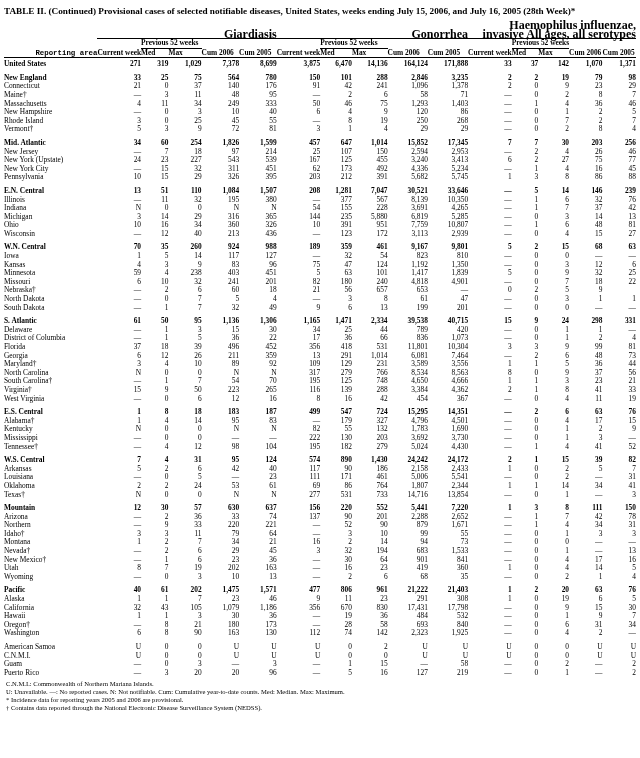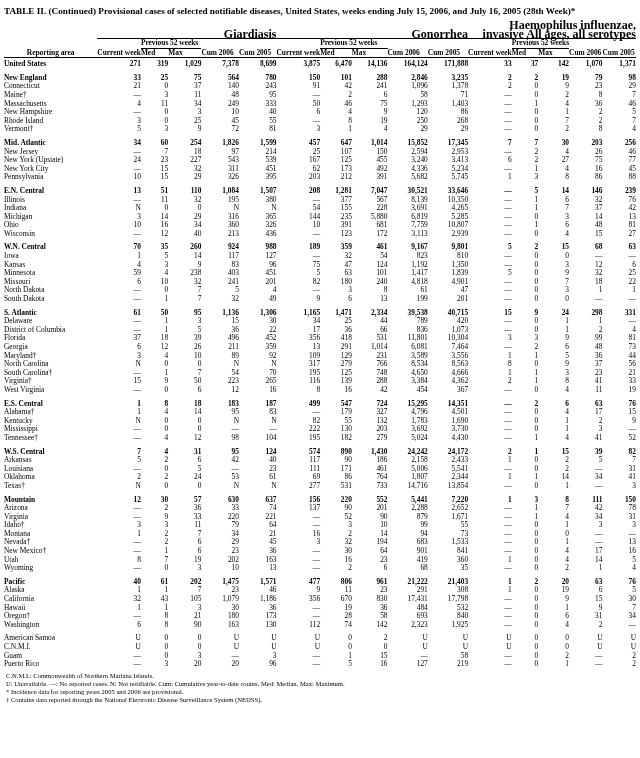--- a/index.html
+++ b/index.html
@@ -49,22 +49,23 @@
     border-top: 1px solid #000;
     height: 2px;
     font-size: 0;
     line-height: 0;
   }
   .num {
     text-align: right;
     padding-right: 3px;
   }
   .rep {
-    text-align: center;
+    text-align: right;
     padding-left: 2px;
+    font-family: Liberation Mono, monospace;
   }
   .rowname {
     text-align: left;
     padding-left: 2px;
   }
   .bold {
     font-weight: bold;
   }
   .spacer-row td {
     height: 5px;
@@ -209,21 +210,21 @@
           <td class="num bold">19</td>
           <td class="num bold">79</td>
           <td class="num bold">98</td>
         </tr>
         <tr>
           <td class="rowname">Connecticut</td>
           <td class="num">21</td>
           <td class="num">0</td>
           <td class="num">37</td>
           <td class="num">140</td>
-          <td class="num">243</td>
+          <td class="num">176</td>
           <td class="num">91</td>
           <td class="num">42</td>
           <td class="num">241</td>
           <td class="num">1,096</td>
           <td class="num">1,378</td>
           <td class="num">2</td>
           <td class="num">0</td>
           <td class="num">9</td>
           <td class="num">23</td>
           <td class="num">29</td>
@@ -488,21 +489,21 @@
         </tr>
         <tr>
           <td class="rowname">Ohio</td>
           <td class="num">10</td>
           <td class="num">16</td>
           <td class="num">34</td>
           <td class="num">360</td>
           <td class="num">326</td>
           <td class="num">10</td>
           <td class="num">391</td>
-          <td class="num">681</td>
+          <td class="num">951</td>
           <td class="num">7,759</td>
           <td class="num">10,807</td>
           <td class="num">—</td>
           <td class="num">1</td>
           <td class="num">6</td>
           <td class="num">48</td>
           <td class="num">81</td>
         </tr>
         <tr>
           <td class="rowname">Wisconsin</td>
@@ -609,20 +610,37 @@
           <td class="num">240</td>
           <td class="num">4,818</td>
           <td class="num">4,901</td>
           <td class="num">—</td>
           <td class="num">0</td>
           <td class="num">7</td>
           <td class="num">18</td>
           <td class="num">22</td>
         </tr>
         <tr>
+          <td class="rowname">Nebraska†</td>
+          <td class="num">—</td>
+          <td class="num">2</td>
+          <td class="num">6</td>
+          <td class="num">60</td>
+          <td class="num">18</td>
+          <td class="num">21</td>
+          <td class="num">56</td>
+          <td class="num">657</td>
+          <td class="num">653</td>
+          <td class="num">—</td>
+          <td class="num">0</td>
+          <td class="num">2</td>
+          <td class="num">5</td>
+          <td class="num">9</td>
+        </tr>
+        <tr>
           <td class="rowname">North Dakota</td>
           <td class="num">—</td>
           <td class="num">0</td>
           <td class="num">7</td>
           <td class="num">5</td>
           <td class="num">4</td>
           <td class="num">—</td>
           <td class="num">3</td>
           <td class="num">8</td>
           <td class="num">61</td>
@@ -1053,21 +1071,21 @@
           <td class="num">201</td>
           <td class="num">2,288</td>
           <td class="num">2,652</td>
           <td class="num">—</td>
           <td class="num">1</td>
           <td class="num">7</td>
           <td class="num">42</td>
           <td class="num">78</td>
         </tr>
         <tr>
-          <td class="rowname">Virginia</td>
+          <td class="rowname">Northern</td>
           <td class="num">—</td>
           <td class="num">9</td>
           <td class="num">33</td>
           <td class="num">220</td>
           <td class="num">221</td>
           <td class="num">—</td>
           <td class="num">52</td>
           <td class="num">90</td>
           <td class="num">879</td>
           <td class="num">1,671</td>

